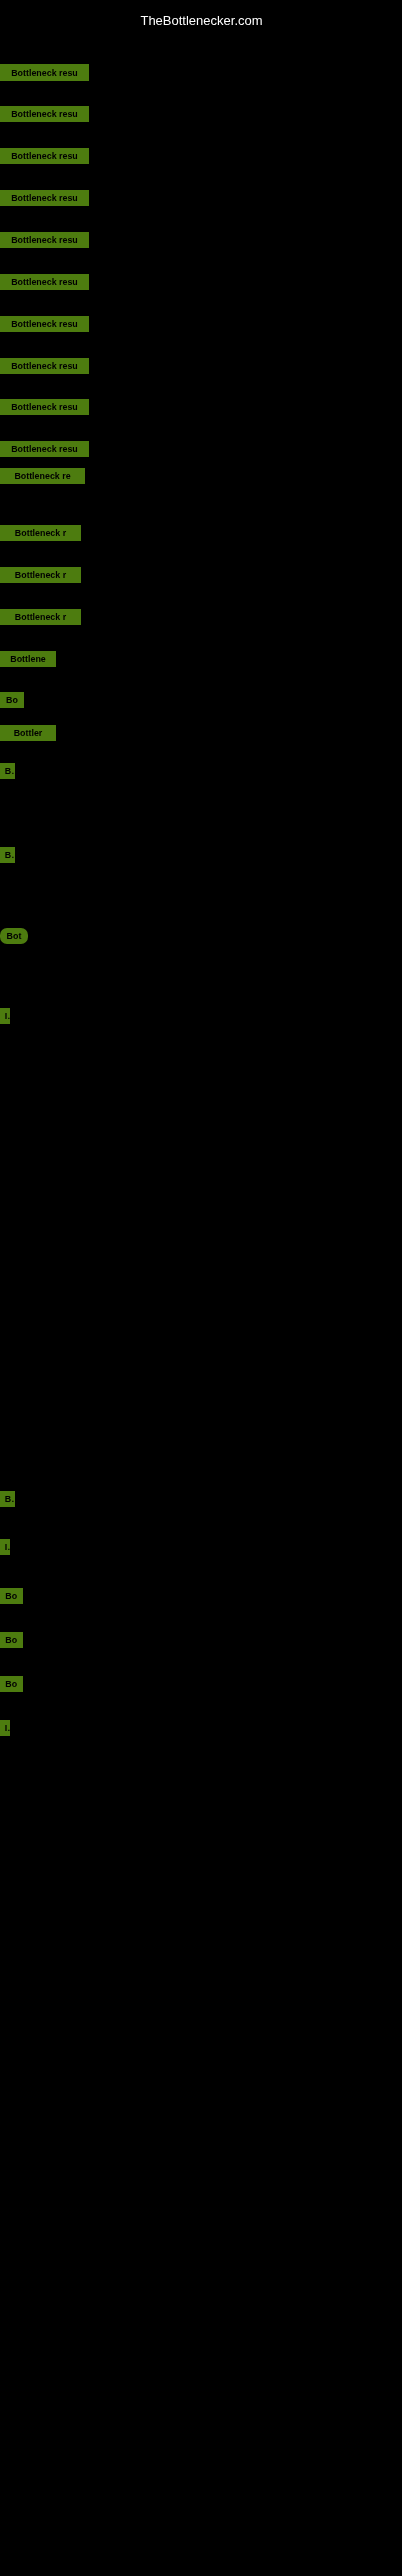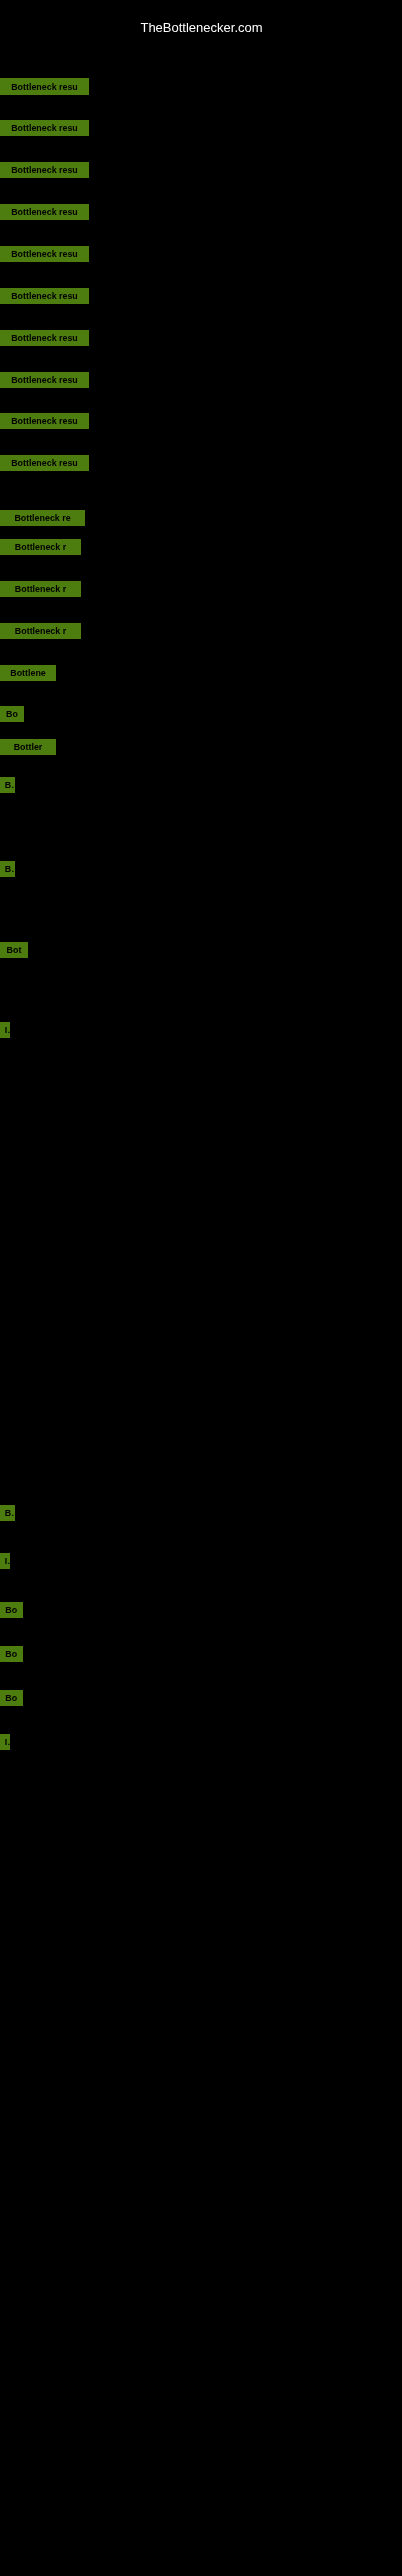--- a/index.html
+++ b/index.html
@@ -13,21 +13,21 @@
       width: 403px;
       min-height: 2576px;
       font-family: Arial, sans-serif;
       position: relative;
     }
 
     .site-title {
       color: #ffffff;
       font-size: 13px;
       text-align: center;
-      padding: 20px 0;
+      padding: 13px 0;
       font-weight: normal;
     }
 
     .bottleneck-button {
       background-color: #4d7c0f;
       color: #000000;
       font-size: 8.9px;
       font-weight: bold;
       padding: 3.2px 4.8px;
       border: none;
@@ -52,30 +52,30 @@
 <div class="entry" style="top: 22.5px;"><button class="bottleneck-button" style="max-width: 89px; width: 89px;">Bottleneck resu</button></div>
     <div class="entry" style="top: 64px;"><button class="bottleneck-button" style="max-width: 89px; width: 89px;">Bottleneck resu</button></div>
     <div class="entry" style="top: 106px;"><button class="bottleneck-button" style="max-width: 89px; width: 89px;">Bottleneck resu</button></div>
     <div class="entry" style="top: 148px;"><button class="bottleneck-button" style="max-width: 89px; width: 89px;">Bottleneck resu</button></div>
     <div class="entry" style="top: 190px;"><button class="bottleneck-button" style="max-width: 89px; width: 89px;">Bottleneck resu</button></div>
     <div class="entry" style="top: 232px;"><button class="bottleneck-button" style="max-width: 89px; width: 89px;">Bottleneck resu</button></div>
     <div class="entry" style="top: 274px;"><button class="bottleneck-button" style="max-width: 89px; width: 89px;">Bottleneck resu</button></div>
     <div class="entry" style="top: 316px;"><button class="bottleneck-button" style="max-width: 89px; width: 89px;">Bottleneck resu</button></div>
     <div class="entry" style="top: 357px;"><button class="bottleneck-button" style="max-width: 89px; width: 89px;">Bottleneck resu</button></div>
     <div class="entry" style="top: 399px;"><button class="bottleneck-button" style="max-width: 89px; width: 89px;">Bottleneck resu</button></div>
-    <div class="entry" style="top: 426px; margin-top: 28px;"><button class="bottleneck-button" style="max-width: 85px; width: 85px;">Bottleneck re</button></div>
+    <div class="entry" style="top: 426px;"><button class="bottleneck-button" style="max-width: 85px; width: 85px;">Bottleneck re</button></div>
     <div class="entry" style="top: 483px;"><button class="bottleneck-button" style="max-width: 81px; width: 81px;">Bottleneck r</button></div>
     <div class="entry" style="top: 525px;"><button class="bottleneck-button" style="max-width: 81px; width: 81px;">Bottleneck r</button></div>
     <div class="entry" style="top: 567px;"><button class="bottleneck-button" style="max-width: 81px; width: 81px;">Bottleneck r</button></div>
     <div class="entry" style="top: 609px;"><button class="bottleneck-button" style="max-width: 64px; width: 56px;">Bottlene</button></div>
     <div class="entry" style="top: 650px;"><button class="bottleneck-button" style="max-width: 24px; width: 24px;">Bo</button></div>
     <div class="entry" style="top: 683px;"><button class="bottleneck-button" style="max-width: 56px; width: 64px;">Bottler</button></div>
     <div class="entry" style="top: 721px;"><button class="bottleneck-button" style="max-width: 14.5px; width: 14.5px;">B</button></div>
     <div class="entry" style="top: 805px;"><button class="bottleneck-button" style="max-width: 14.5px; width: 14.5px;">B</button></div>
-    <div class="entry" style="top: 886px;"><button class="bottleneck-button" style="max-width: 28px; width: 28px;">Bot</button></div>
+    <div class="entry" style="top: 886px;"><button class="bottleneck-button" style="max-width: 28px; width: 28px; border-radius: 7px;">Bot</button></div>
     <div class="entry" style="top: 966px;"><button class="bottleneck-button" style="max-width: 9.7px; width: 9.7px;">I</button></div>
     <div class="entry" style="top: 1449px;"><button class="bottleneck-button" style="max-width: 14.5px; width: 14.5px;">B</button></div>
     <div class="entry" style="top: 1497px;"><button class="bottleneck-button" style="max-width: 9.7px; width: 9.7px;">I</button></div>
     <div class="entry" style="top: 1546px;"><button class="bottleneck-button" style="max-width: 22.5px; width: 22.5px;">Bo</button></div>
     <div class="entry" style="top: 1590px;"><button class="bottleneck-button" style="max-width: 22.5px; width: 22.5px;">Bo</button></div>
     <div class="entry" style="top: 1634px;"><button class="bottleneck-button" style="max-width: 22.5px; width: 22.5px;">Bo</button></div>
     <div class="entry" style="top: 1678px;"><button class="bottleneck-button" style="max-width: 9.7px; width: 9.7px;">I</button></div>
   </div>
 
 

